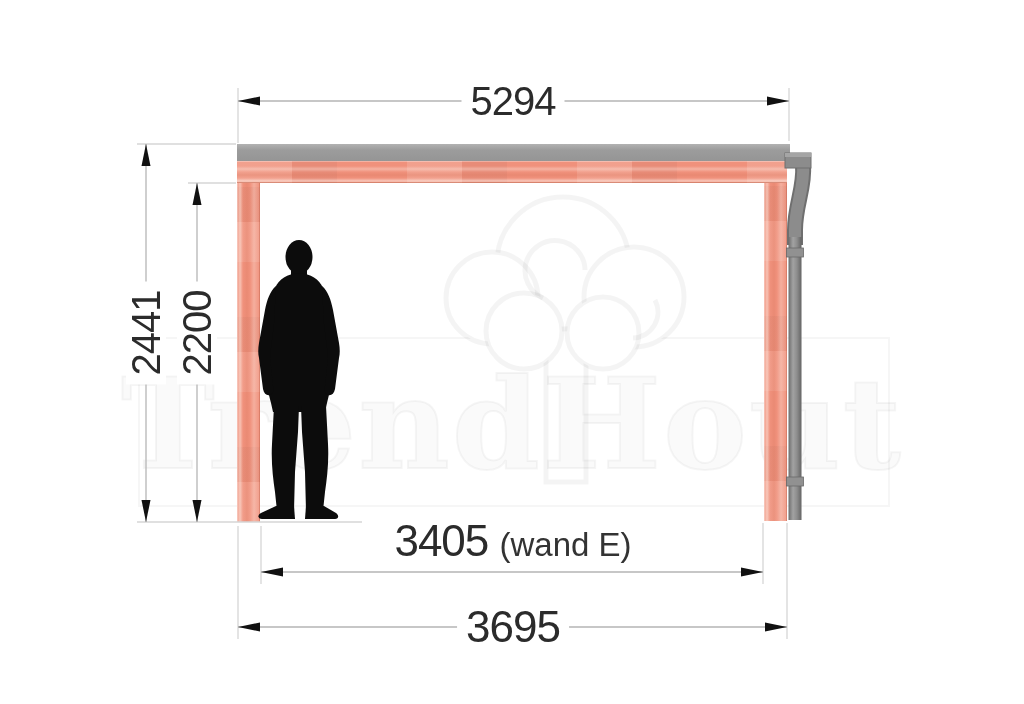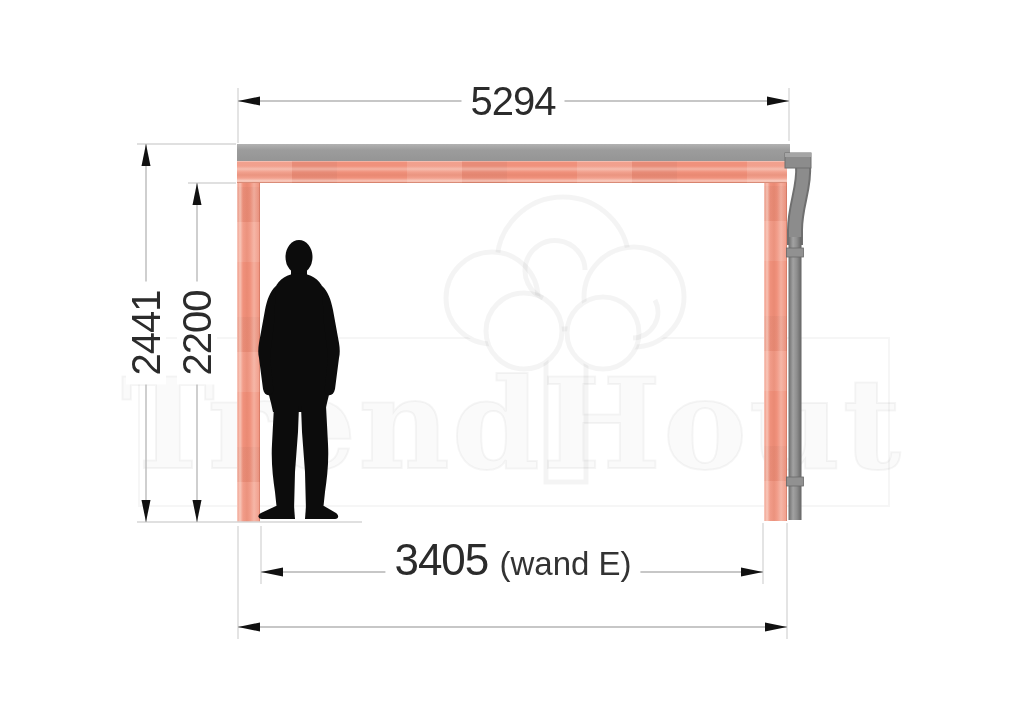--- a/index.html
+++ b/index.html
@@ -163,16 +163,17 @@
       <polygon points="787,627 765,622.5 765,631.5"></polygon>
     </g>
   </svg>
 
   <div class="dim-label dim-h fs40" style="left:513px;top:101px;">5294</div>
 
   <div class="dim-label dim-v fs40" style="left:146px;top:333px;">2441</div>
 
   <div class="dim-label dim-v fs40" style="left:197px;top:333px;">2200</div>
 
-  <div class="dim-label dim-h fs44" style="left:513px;top:560px;"><span>3405</span> <span class="suffix">(wand E)</span></div>
+  <div class="dim-label dim-h fs44" style="left:513px;top:541px;"><span>3405</span> <span class="suffix">(wand E)</span></div>
 
+  <div class="dim-label dim-h fs44" style="left:513px;top:627px;">3695</div>
 
 </div>
 
 </body></html>

